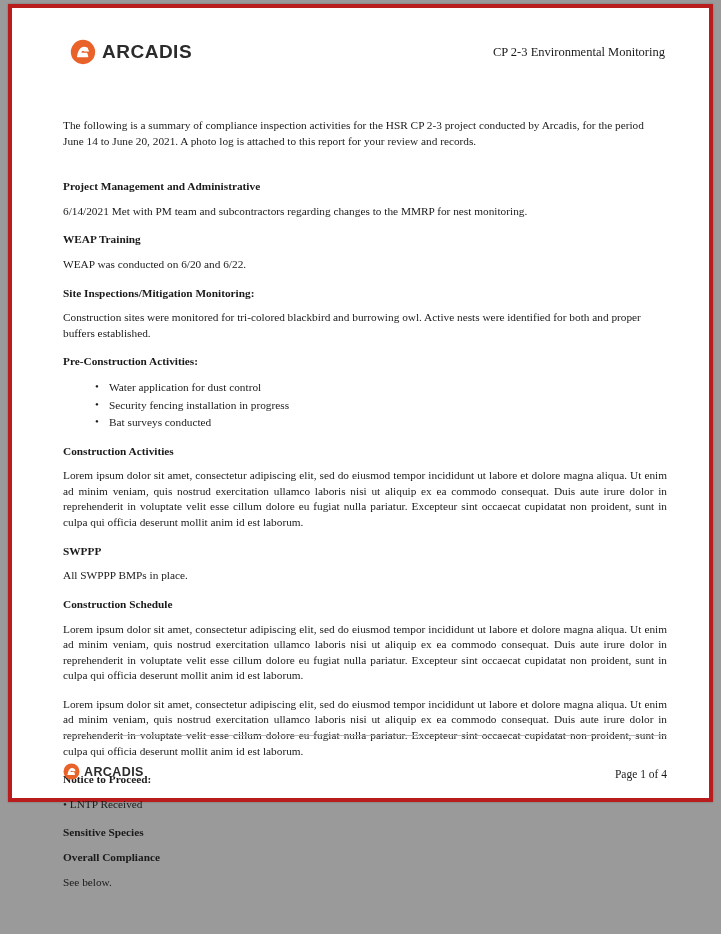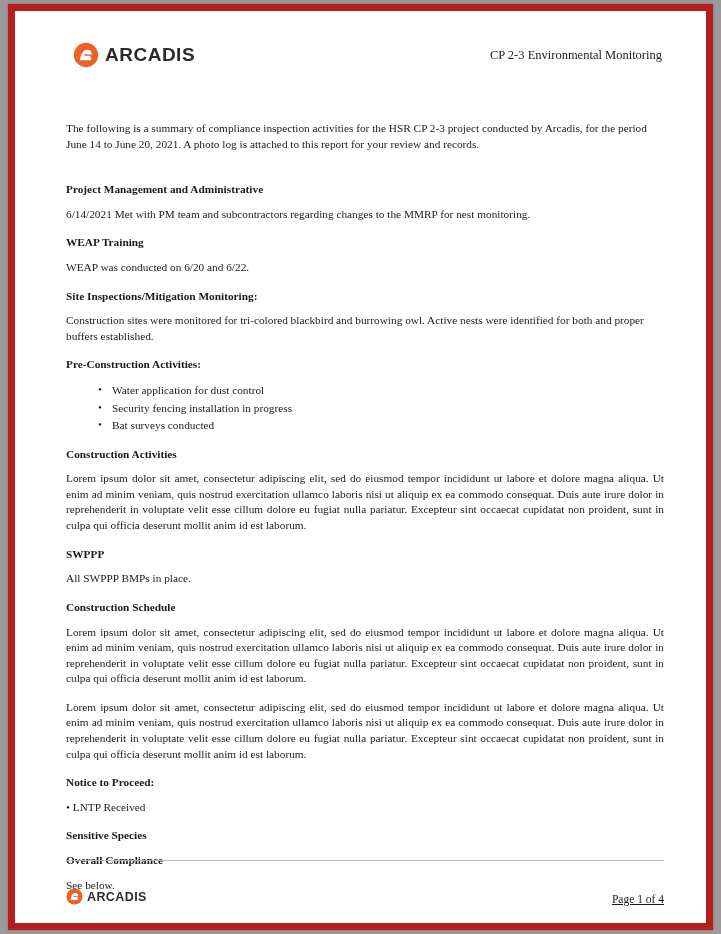--- a/index.html
+++ b/index.html
@@ -10,24 +10,24 @@
   body {
     width: 721px;
     height: 934px;
     overflow: hidden;
     font-family: "Liberation Serif", serif;
   }
   .page {
     position: relative;
     box-sizing: border-box;
     width: 705px;
-    height: 926px;
+    height: 798px;
     margin: 4px auto 0 auto;
     background: #ffffff;
-    border: 7px solid #b91c1c;
+    border: 4px solid #b91c1c;
     box-shadow: 0 0 2px rgba(0,0,0,0.25);
     padding: 6px;
   }
   
   .page-header {
     position: absolute;
     top: 26px;
     left: 0;
     right: 0;
     height: 36px;
@@ -144,21 +144,20 @@
     flex: 0 0 17px;
   }
   .footer-logo .logo-text {
     font-size: 12.5px;
     letter-spacing: 0.4px;
   }
   .page-num {
     font-family: "Liberation Serif", serif;
     font-size: 11.5px;
     color: #1a1a1a;
-    text-decoration: underline;
   }
 </style>
 </head>
 <body>
 
 <div class="page">
 
   <div class="page-header">
     <div class="logo">
       <span class="logo-mark">

